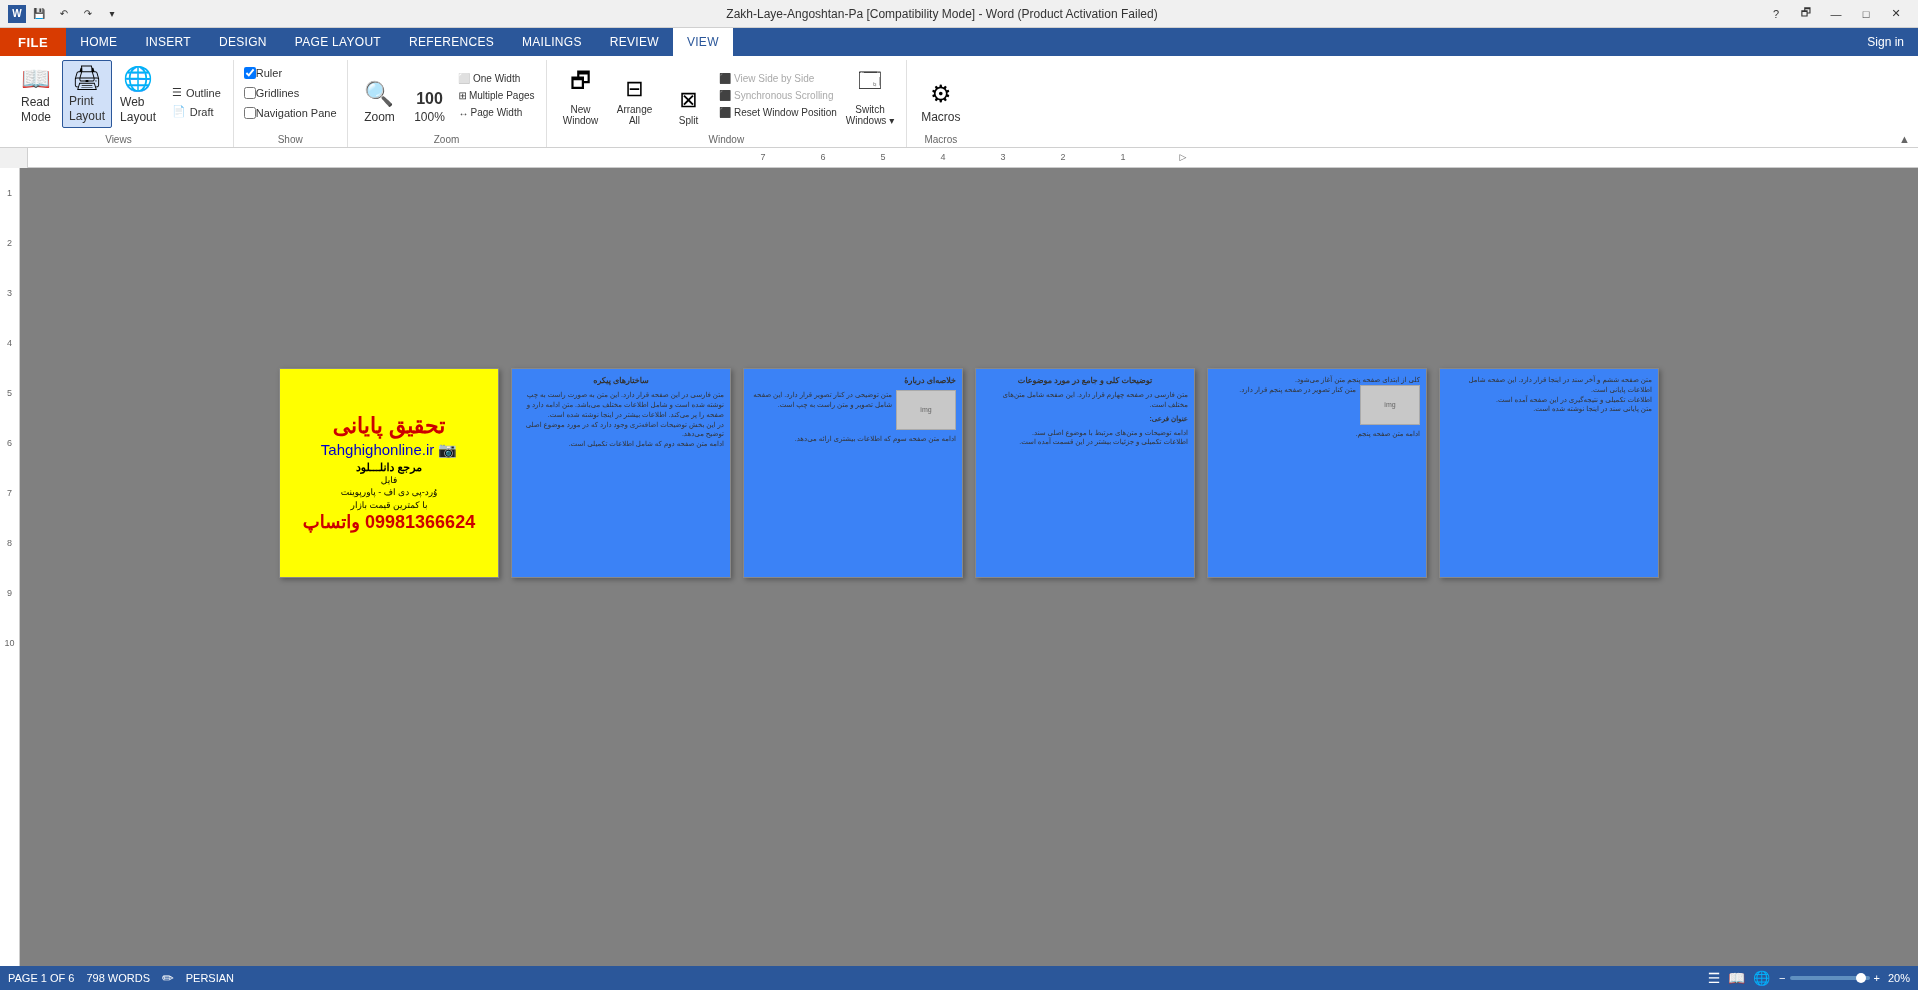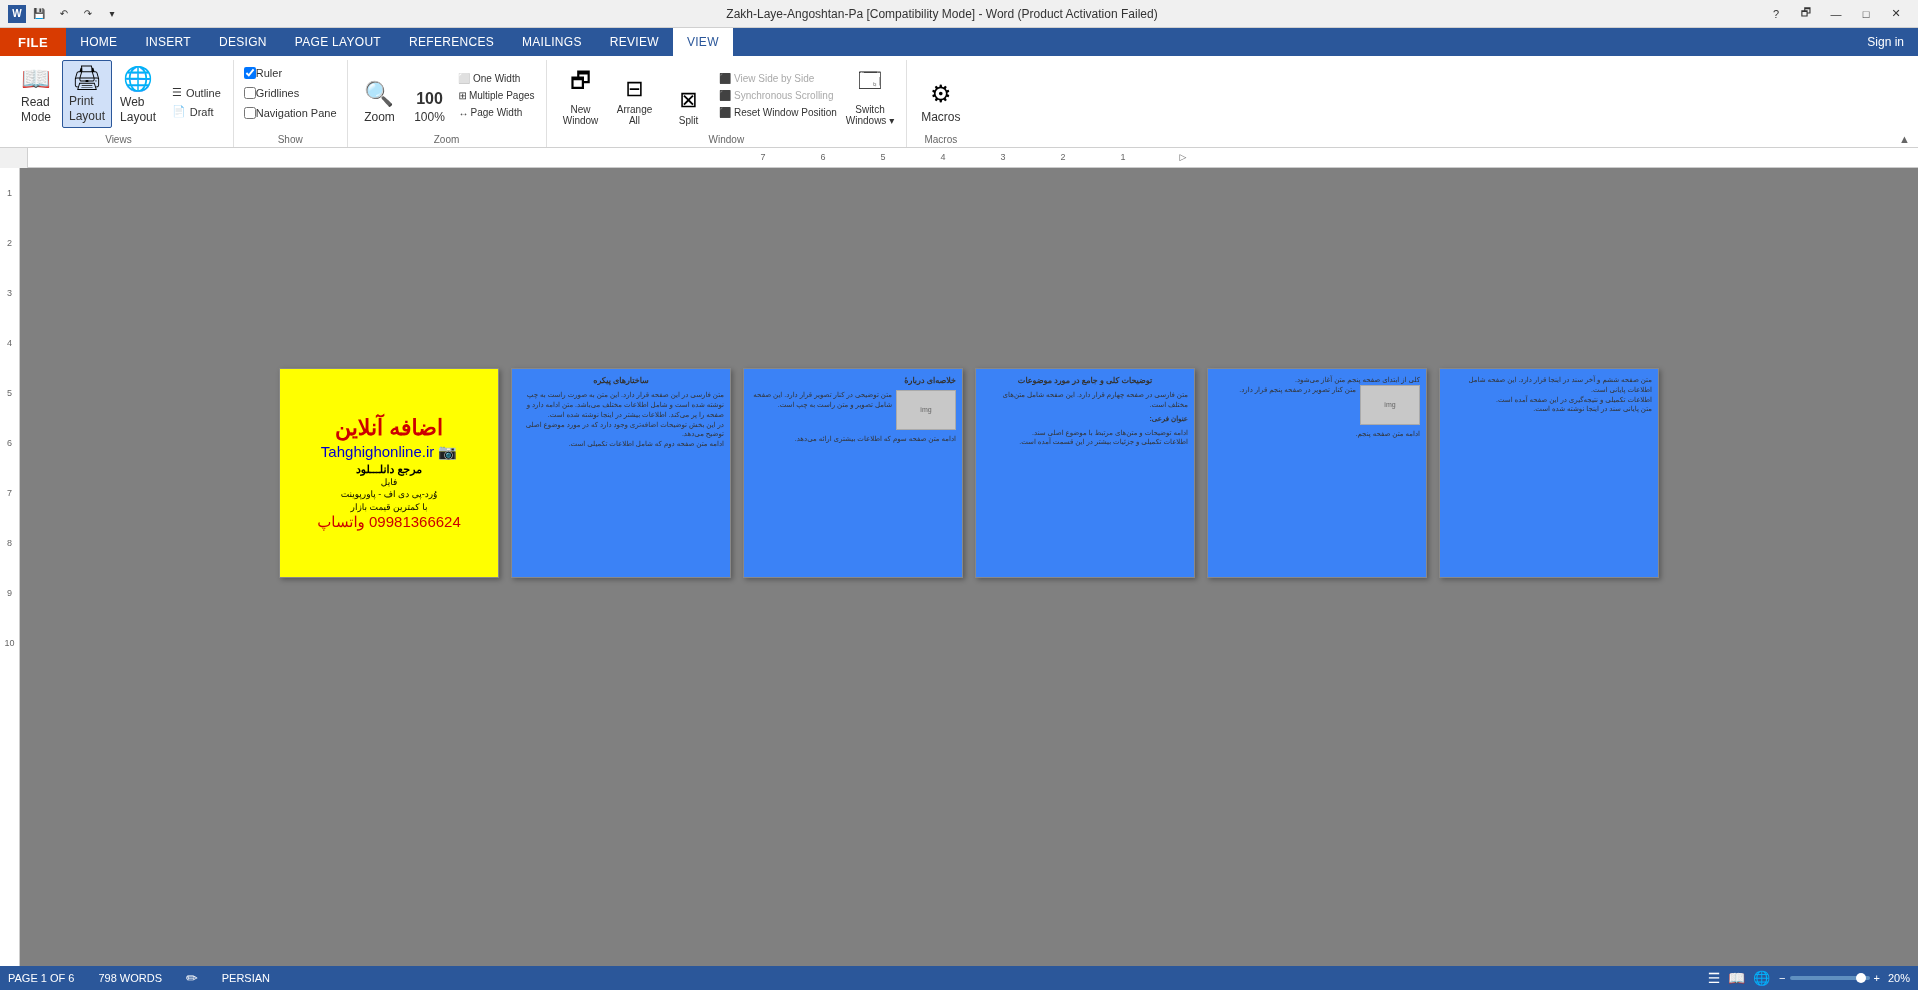--- a/index.html
+++ b/index.html
@@ -239,22 +239,22 @@
       direction: rtl;
     }
     .page-1-body {
       font-size: 9px;
       color: #000;
       text-align: center;
       direction: rtl;
       line-height: 1.4;
     }
     .page-1-phone {
-      font-size: 15px;
-      font-weight: normal;
+      font-size: 18px;
+      font-weight: bold;
       color: #cc0000;
       direction: rtl;
     }
     .page-rtl {
       direction: rtl;
       font-size: 7px;
       color: #333;
       padding: 6px;
       line-height: 1.4;
       overflow: hidden;
@@ -282,21 +282,21 @@
 
     
     .status-bar {
       background: #2b579a;
       height: 24px;
       display: flex;
       align-items: center;
       color: white;
       font-size: 11px;
       padding: 0 8px;
-      gap: 24px;
+      gap: 12px;
     }
     .status-right {
       margin-left: auto;
       display: flex;
       align-items: center;
       gap: 8px;
     }
     .status-icon { font-size: 14px; cursor: pointer; }
     .zoom-slider-area {
       display: flex;
@@ -553,21 +553,21 @@
     <div class="ruler-v-num">8</div>
     <div class="ruler-v-num">9</div>
     <div class="ruler-v-num">10</div>
   </div>
 
   <div class="doc-area">
     <div class="pages-row">
 
       <div class="page">
         <div class="page-1-inner">
-          <div class="page-1-title">اضافه آنلاین</div>
+          <div class="page-1-title">تحقیق پایانی</div>
           <div class="page-1-site">Tahghighonline.ir 📷</div>
           <div class="page-1-dl">مرجع دانلـــلود</div>
           <div class="page-1-body">فایل</div>
           <div class="page-1-body">وُرد-پی دی اف - پاورپوینت</div>
           <div class="page-1-body">با کمترین قیمت بازار</div>
           <div class="page-1-phone">09981366624 واتساپ</div>
         </div>
       </div>
 
       <div class="page">

